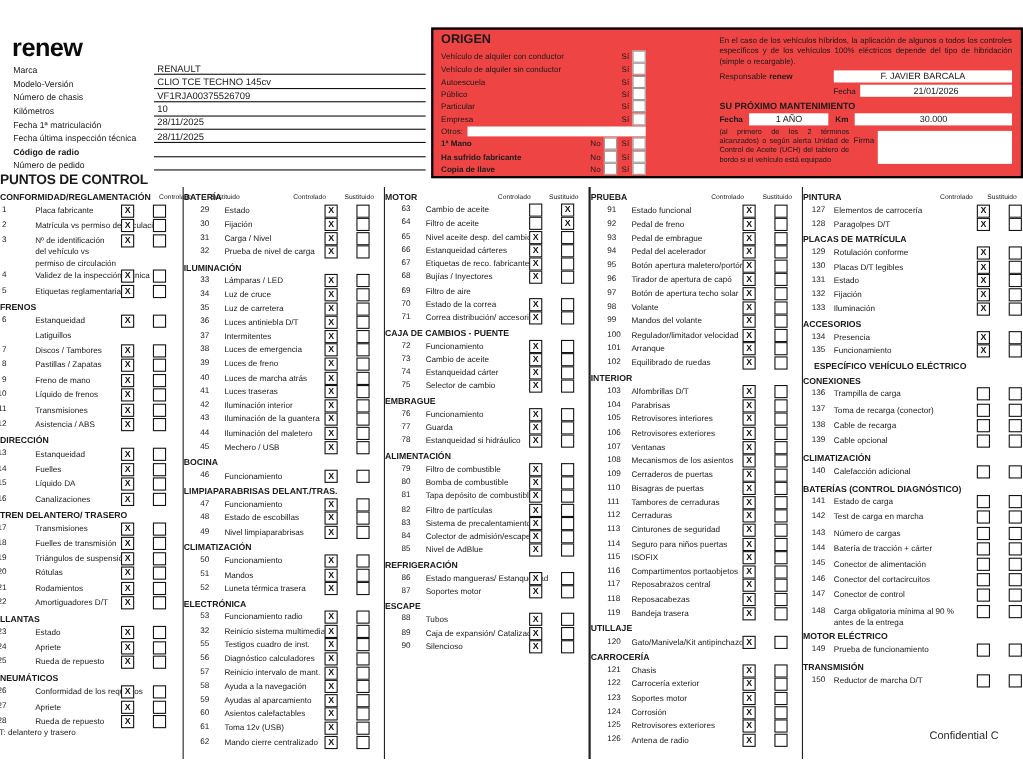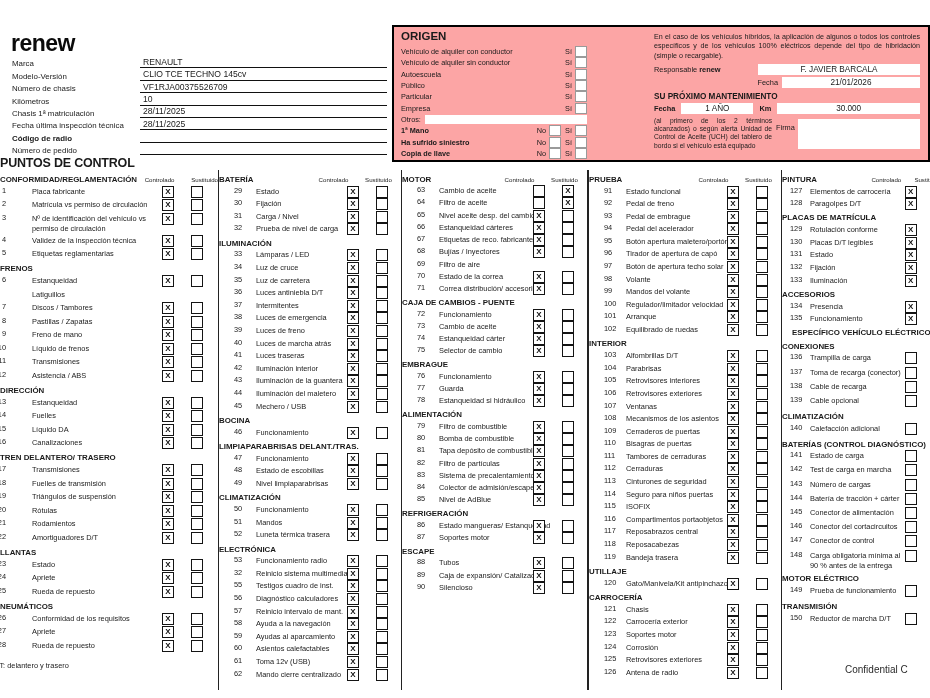--- a/index.html
+++ b/index.html
@@ -7,21 +7,21 @@
        font-family:"Liberation Sans",sans-serif;color:#1a1a1a;}
   .abs{position:absolute;}
   
   #logo{left:11px;top:30px;font-size:23px;font-weight:800;letter-spacing:-.5px;color:#0b0b0b;}
   #hdr-fields{left:12px;top:56px;width:375px;}
   .hf{display:flex;align-items:flex-end;height:12.4px;}
   .hf .hl{width:128px;font-size:7.9px;line-height:9px;}
   .hf.boldl .hl{font-weight:700;}
   .hf .hv{flex:1;border-bottom:1.4px solid #111;font-size:8.6px;line-height:10px;padding:0 0 .5px 3px;white-space:nowrap;}
   
-  #origen{left:392px;top:25px;width:534px;height:133px;background:#fca5a5;border:2px solid #000;}
+  #origen{left:392px;top:25px;width:534px;height:133px;background:#ef4444;border:2px solid #000;}
   #or-title{left:7px;top:3px;font-size:11.5px;font-weight:800;}
   #or-left{left:7px;top:19px;width:186px;}
   .orow{display:flex;align-items:center;height:11.3px;font-size:7.3px;}
   .orow .ol{flex:1;white-space:nowrap;}
   .orow .tag{width:11px;text-align:right;margin-right:3px;}
   .obox{width:10px;height:9px;background:#fff;border:1px solid #9a9a9a;flex:0 0 auto;}
   .orow.bold .ol{font-weight:700;}
   #or-otros{display:flex;align-items:center;height:11.5px;font-size:7.3px;}
   #or-otros .inp{flex:1;height:9px;background:#fff;margin-left:4px;}
   #or-right{left:260px;top:6px;width:266px;}
@@ -39,21 +39,21 @@
   #maint-row .wfield.f2{flex:1;margin-left:6px;}
   #note-firma{display:flex;margin-top:3px;}
   #maint-note{width:118px;font-size:6.7px;line-height:8.2px;text-align:justify;}
   #firma-wrap{flex:1;display:flex;margin-left:4px;}
   #firma-label{font-size:7.4px;margin-top:6px;}
   #firma-box{flex:1;background:#fff;height:30px;margin-left:3px;margin-top:2px;}
   
   #pc-title{left:0px;top:156px;font-size:12.5px;font-weight:800;letter-spacing:-.2px;}
   #cols{left:0;top:170px;width:930px;height:520px;display:flex;align-items:stretch;}
   .col{box-sizing:border-box;padding-top:2px;}
-  .col1{width:219px;border-right:1px solid #222;}
+  .col1{width:167px;border-right:1px solid #222;}
   .col2{width:183px;border-right:1.5px solid #222;}
   .col3{width:187px;border-right:2px solid #222;}
   .col4{width:193px;border-right:1px solid #222;}
   .col5{flex:1;}
   .srow{display:flex;align-items:center;font-weight:800;font-size:7.9px;white-space:nowrap;margin-top:1px;}
   .col1 .srow{min-height:13.4px;}.col .srow{min-height:12.5px;}
   .col3 .srow{min-height:12.2px;}
   .heads{display:flex;margin-left:auto;}
   .heads span{font-size:6.1px;font-weight:400;color:#222;width:45px;text-align:center;}
   .col5 .heads span:last-child{width:38px;}
@@ -94,21 +94,21 @@
     </div>
     <div class="hf">
       <span class="hl">Número de chasis</span>
       <span class="hv">VF1RJA00375526709</span>
     </div>
     <div class="hf">
       <span class="hl">Kilómetros</span>
       <span class="hv">10</span>
     </div>
     <div class="hf">
-      <span class="hl">Chasis 1ª matriculación</span>
+      <span class="hl">Fecha 1ª matriculación</span>
       <span class="hv">28/11/2025</span>
     </div>
     <div class="hf">
       <span class="hl">Fecha última inspección técnica</span>
       <span class="hv">28/11/2025</span>
     </div>
     <div class="hf boldl">
       <span class="hl">Código de radio</span>
       <span class="hv"></span>
     </div>
@@ -156,21 +156,21 @@
         <span class="inp"></span>
       </div>
       <div class="orow bold">
         <span class="ol">1ª Mano</span>
         <span class="tag">No</span>
         <span class="obox"></span>
         <span class="tag">Sí</span>
         <span class="obox"></span>
       </div>
       <div class="orow bold">
-        <span class="ol">Ha sufrido siniestro</span>
+        <span class="ol">Ha sufrido fabricante</span>
         <span class="tag">No</span>
         <span class="obox"></span>
         <span class="tag">Sí</span>
         <span class="obox"></span>
       </div>
       <div class="orow bold">
         <span class="ol">Copia de llave</span>
         <span class="tag">No</span>
         <span class="obox"></span>
         <span class="tag">Sí</span>

